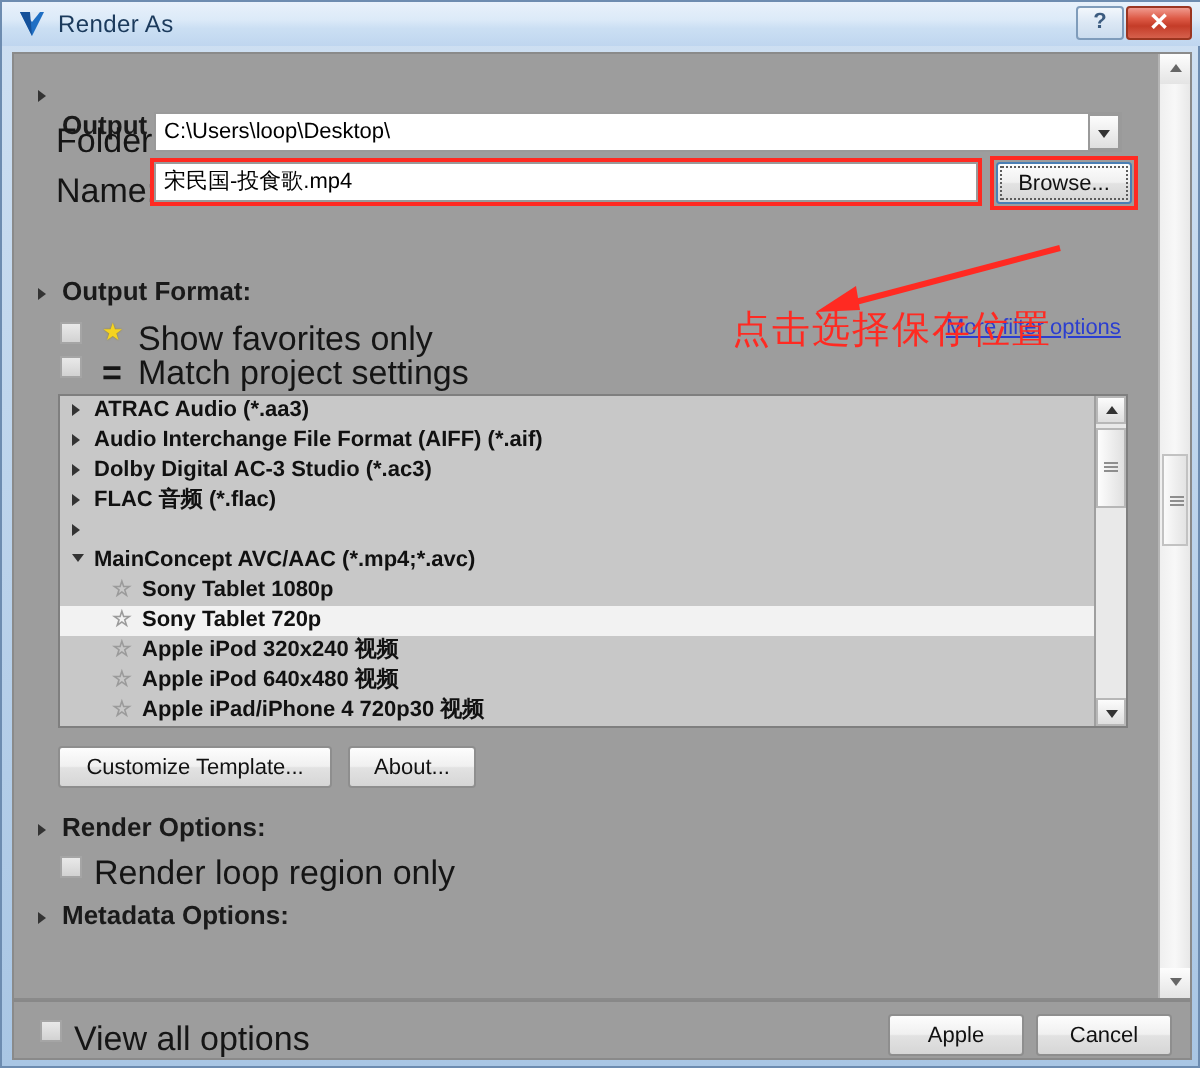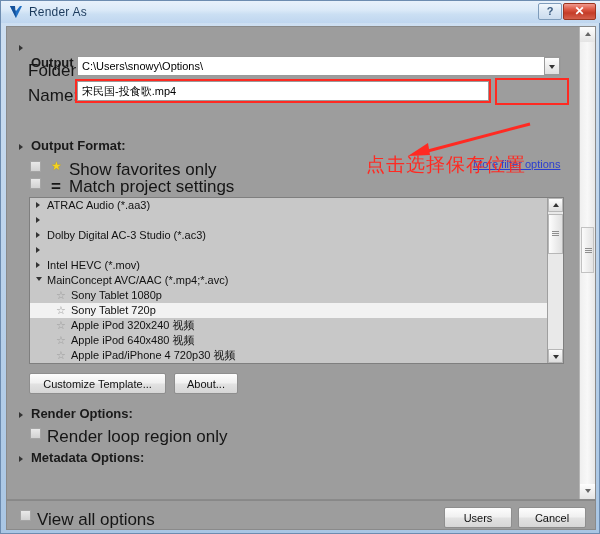--- a/index.html
+++ b/index.html
@@ -206,20 +206,21 @@
     background: #c8c8c8;
     border: 1px solid #7f7f7f;
     box-sizing: border-box;
     overflow: hidden;
   }
   #list-inner {
     position: absolute;
     left: 0; top: 0;
     width: 518px; height: 165px;
     overflow: hidden;
+    font-weight: bold;
   }
   .row {
     position: relative;
     height: 15px;
     line-height: 15px;
     font-size: 11px;
     color: #111;
     white-space: nowrap;
   }
   .row.selected {
@@ -327,30 +328,34 @@
 
   <div id="body-area">
     <div id="content">
 
       <div class="section-arrow" style="left:12px; top:17px;">
         <div class="tri" style="margin-top:1px;"></div>
       </div>
       <div class="section-head" style="left:24px; top:12px;margin-top:16px;">Output File:</div>
 
       <div class="lbl" style="left:21px; top:34px;">Folder:</div>
-      <div class="textfield" style="left:70px; top:29px; width:484px;">C:\Users\snowy\Options\</div>
+      <div class="textfield" style="left:70px; top:29px; width:484px;">C:\Users\loop\Desktop\</div>
       <div class="combo-arrow" style="left:537px; top:30px;">
         <div class="tri-dn" style="margin:7px auto 0 auto;"></div>
       </div>
 
       <div class="lbl" style="left:21px; top:59px;">Name:</div>
       <div class="textfield" style="left:70px; top:54px; width:412px;">宋民国-投食歌.mp4</div>
 
       <div class="redbox" style="left:68px; top:52px; width:416px; height:24px;"></div>
 
+      <div class="btn focused" style="left:491px; top:54px; width:68px; height:21px;">
+        <div class="focusring"></div>
+        <span>Browse...</span>
+      </div>
 
       <div class="redbox" style="left:488px; top:51px; width:74px; height:27px;"></div>
 
       <div class="section-arrow" style="left:12px; top:116px;">
         <div class="tri" style="margin-top:1px;"></div>
       </div>
       <div class="section-head" style="left:24px; top:111px;">Output Format:</div>
 
       <div class="chk" style="left:23px; top:134px;"></div>
       <div class="star" style="left:44px; top:133px;">★</div>
@@ -367,37 +372,38 @@
             <div class="row lvl0">
               <div class="rowtri">
                 <div class="tri"></div>
               </div>
               <div class="rowtext">ATRAC Audio (*.aa3)</div>
             </div>
             <div class="row lvl0">
               <div class="rowtri">
                 <div class="tri"></div>
               </div>
+              <div class="rowtext">Audio Interchange File Format (AIFF) (*.aif)</div>
             </div>
             <div class="row lvl0">
               <div class="rowtri">
                 <div class="tri"></div>
               </div>
               <div class="rowtext">Dolby Digital AC-3 Studio (*.ac3)</div>
             </div>
             <div class="row lvl0">
               <div class="rowtri">
                 <div class="tri"></div>
               </div>
+              <div class="rowtext">FLAC 音频 (*.flac)</div>
             </div>
             <div class="row lvl0">
               <div class="rowtri">
                 <div class="tri"></div>
               </div>
-              <div class="rowtext">Intel HEVC (*.mov)</div>
             </div>
             <div class="row lvl0">
               <div class="rowtri">
                 <div class="tri-dn"></div>
               </div>
               <div class="rowtext">MainConcept AVC/AAC (*.mp4;*.avc)</div>
             </div>
             <div class="row lvl1">
               <div class="rowstar">☆</div>
               <div class="rowtext">Sony Tablet 1080p</div>
@@ -477,19 +483,19 @@
       <div class="arrow-dn">
         <div class="tri-dn" style="margin:5px auto 0 auto; border-top-color:#666;"></div>
       </div>
     </div>
   </div>
 
   <div id="footer">
     <div class="chk" style="left:13px; top:9px;"></div>
     <div class="lbl" style="left:30px; top:9px;">View all options</div>
     <div class="btn" style="left:437px; top:6px; width:68px; height:21px;">
-      <span>Users</span>
+      <span>Apple</span>
     </div>
     <div class="btn" style="left:511px; top:6px; width:68px; height:21px;">
       <span>Cancel</span>
     </div>
   </div>
 </div>
 
 </body></html>

